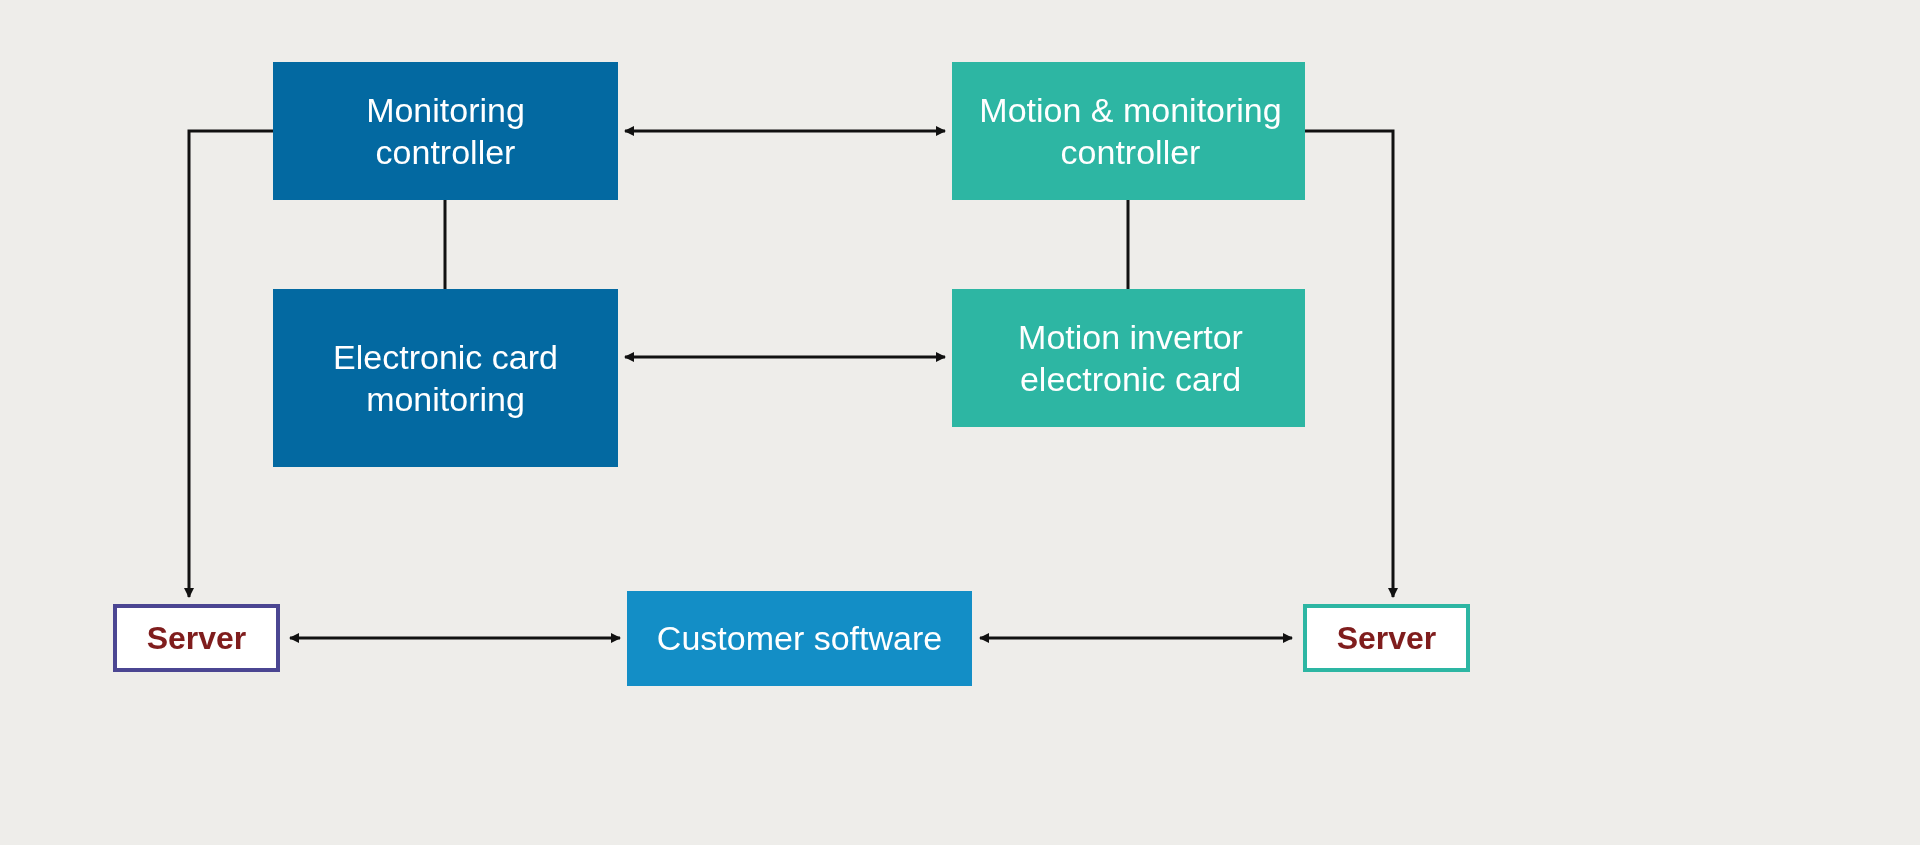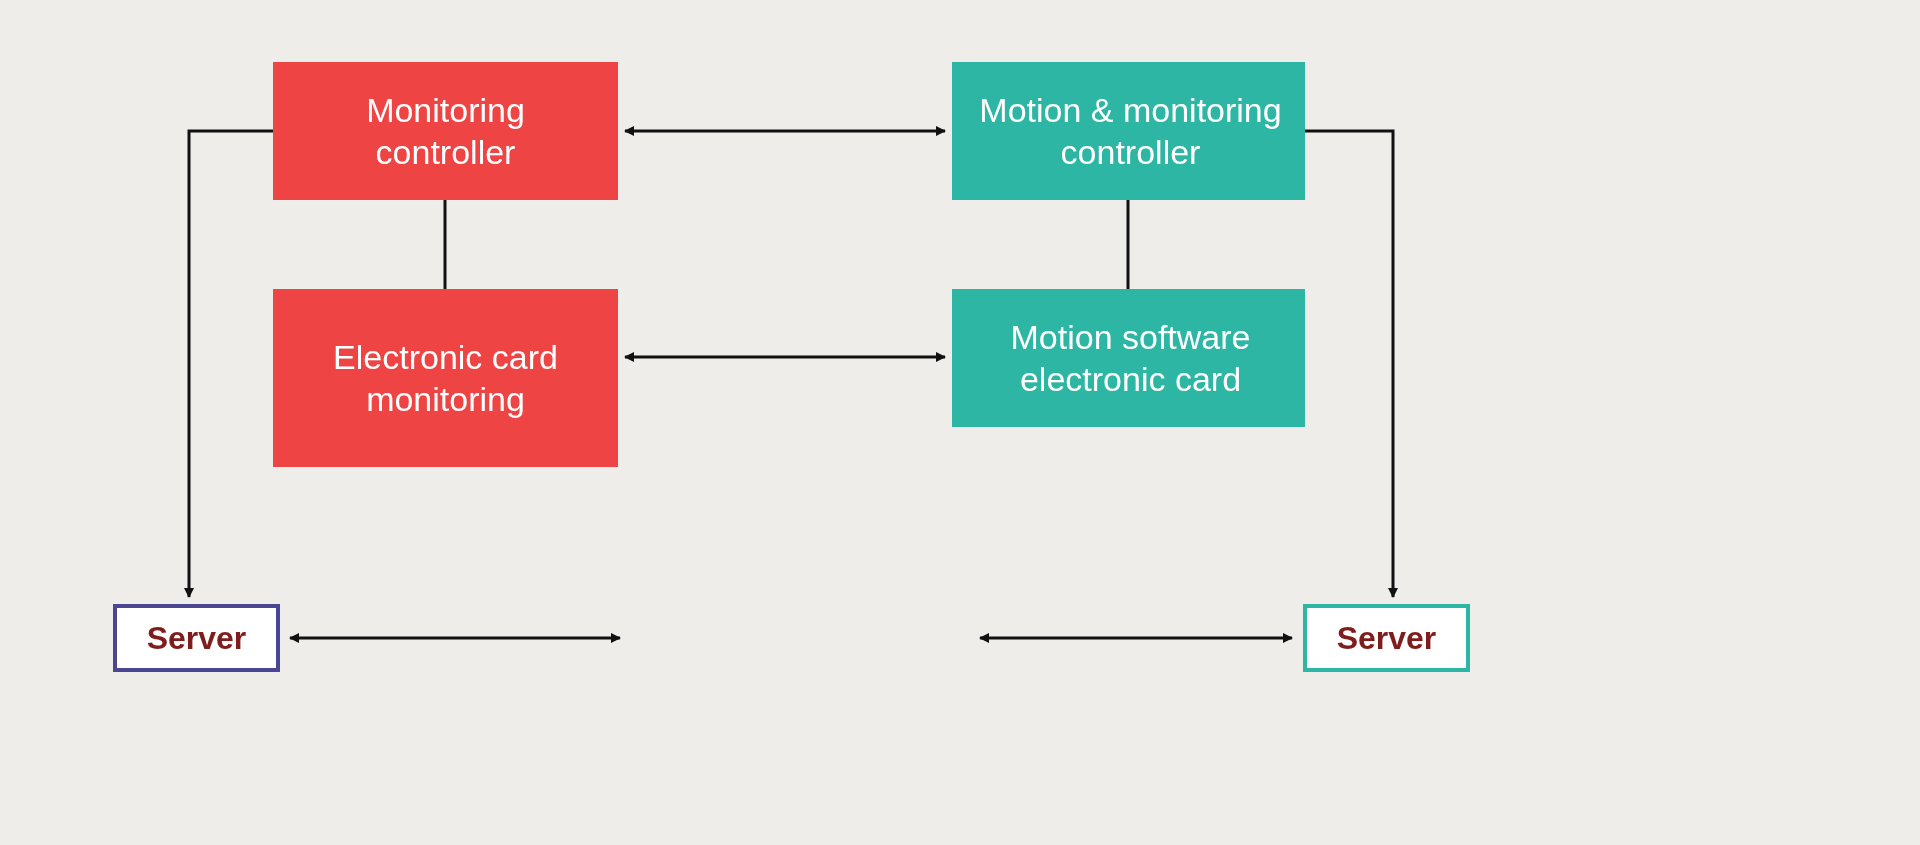--- a/index.html
+++ b/index.html
@@ -6,21 +6,21 @@
     html,body { width:100%; height:100%; background:#eeedea; font-family:"Segoe UI",Arial,Helvetica,sans-serif; }
     .stage { position:relative; width:1920px; height:845px; background:#eeedea; }
     .box {
       position:absolute;
       display:flex; align-items:center; justify-content:center;
       text-align:center;
       font-size:34px; line-height:1.25;
       color:#fff;
       padding:0 20px;
     }
-    .purple { background:#ef4444; }
+    .purple { background:#0369a1; }
     .teal   { background:#2db6a3;padding-left:24px; }
     .blue   { background:#138ec6; }
     .server {
       position:absolute;
       display:flex; align-items:center; justify-content:center;
       background:#fff;
       font-size:32px; font-weight:700; color:#7f1d1d;
     }
     .server.purple-border { border:4px solid #4b4692; }
     .server.teal-border   { border:4px solid #2db6a3; }
@@ -58,20 +58,21 @@
 
     <line x1="980" y1="638" x2="1292" y2="638" marker-start="url(#arrowStart)" marker-end="url(#arrow)"></line>
   </svg>
 
   <div class="box purple" style="left:273px; top:62px; width:345px; height:138px;">Monitoring controller</div>
 
   <div class="box teal" style="left:952px; top:62px; width:353px; height:138px;">Motion &amp; monitoring controller</div>
 
   <div class="box purple" style="left:273px; top:289px; width:345px; height:178px;">Electronic card monitoring</div>
 
-  <div class="box teal" style="left:952px; top:289px; width:353px; height:138px;">Motion software electronic card</div>
+  <div class="box teal" style="left:952px; top:289px; width:353px; height:138px;">Motion invertor electronic card</div>
 
   <div class="server purple-border" style="left:113px; top:604px; width:167px; height:68px;">Server</div>
 
+  <div class="box blue" style="left:627px; top:591px; width:345px; height:95px;">Customer software</div>
 
   <div class="server teal-border" style="left:1303px; top:604px; width:167px; height:68px;">Server</div>
 
 </div>
 
 </body></html>

